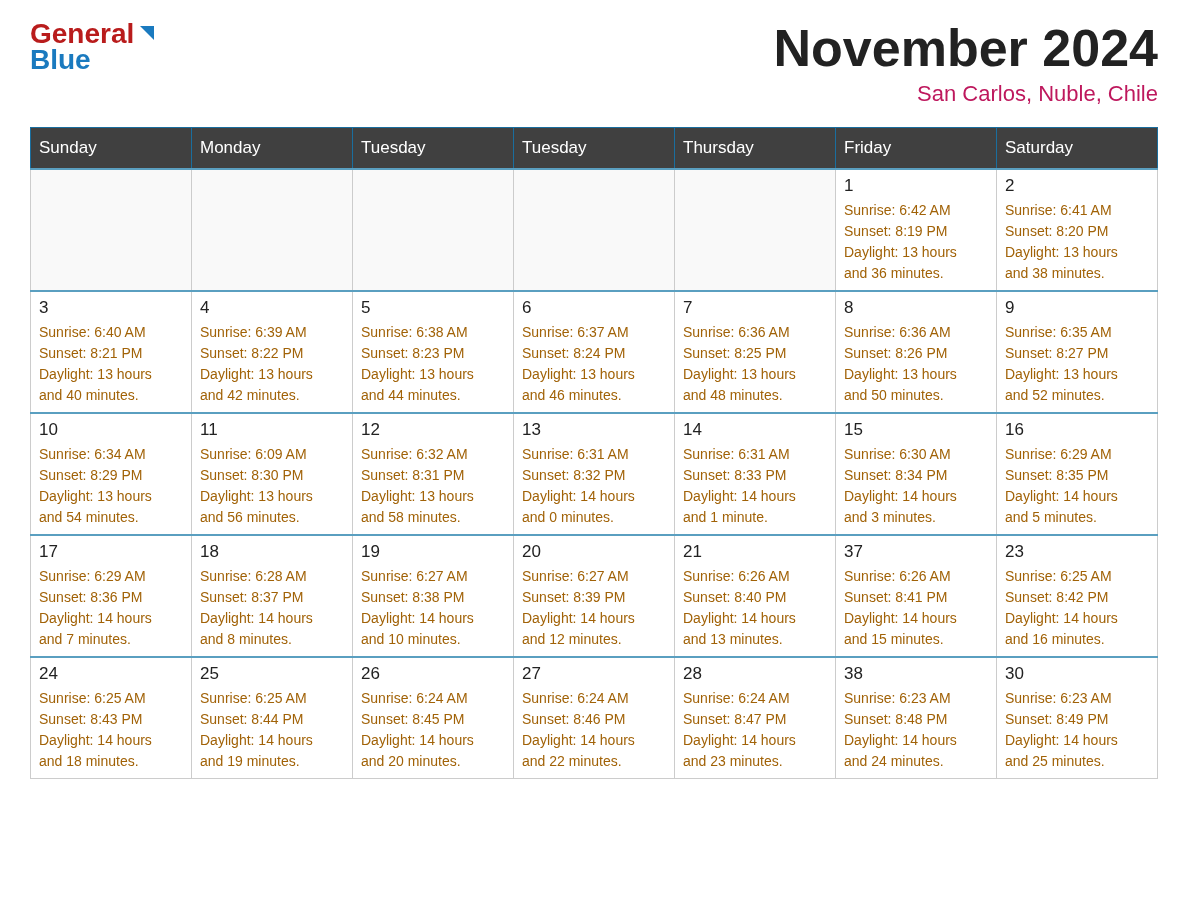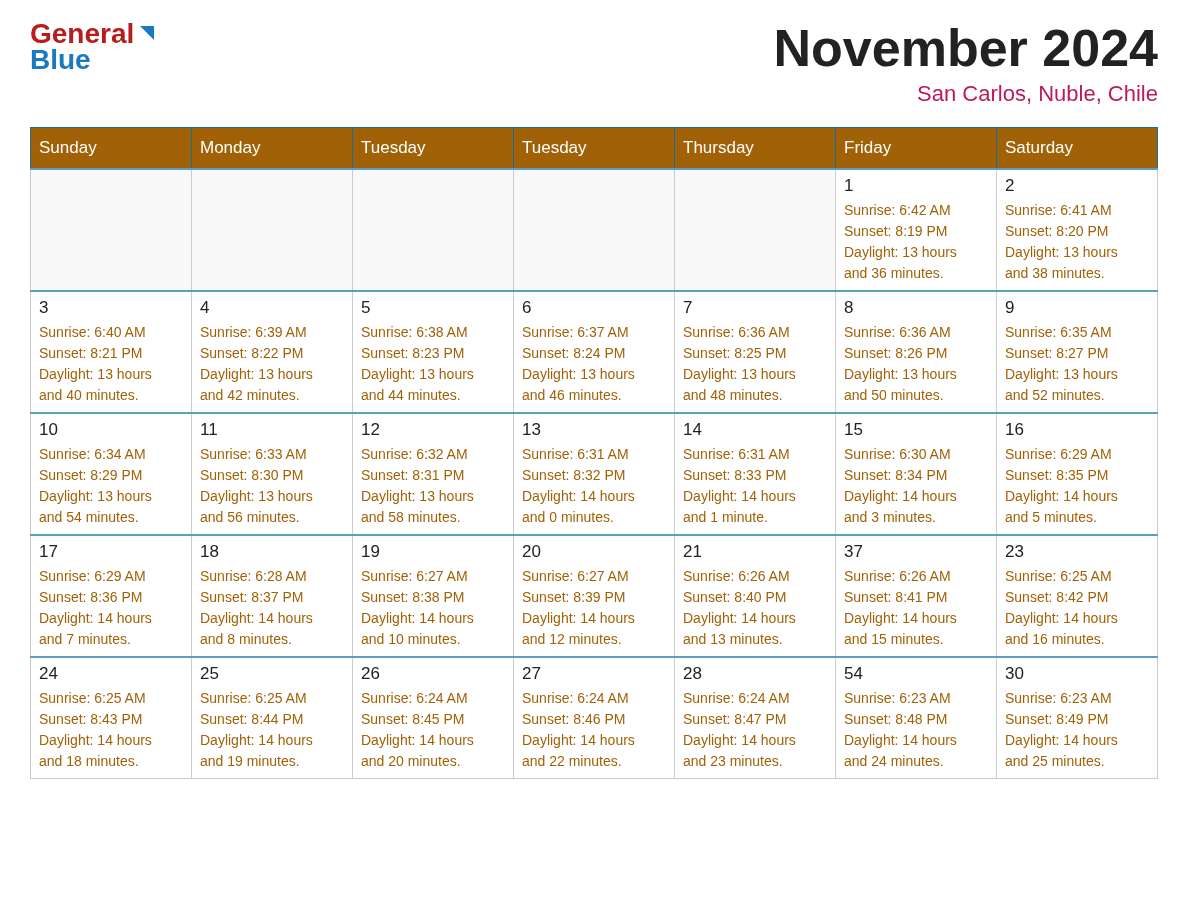--- a/index.html
+++ b/index.html
@@ -54,21 +54,21 @@
       color: #be185d;
       margin-top: 4px;
     }
 
     .calendar {
       width: 100%;
       border-collapse: collapse;
     }
 
     .calendar thead th {
-      background-color: #a16207;
+      background-color: #404040;
       color: #fff;
       font-size: 17px;
       font-weight: normal;
       padding: 10px 8px;
       text-align: left;
       border: 1px solid #1a6e9e;
     }
 
     .calendar tbody td {
       border: 1px solid #ccc;
@@ -213,21 +213,21 @@
       <tr>
         <td>
           <span class="day-number">10</span>
           <div class="day-info" style="white-space: pre-line;">Sunrise: 6:34 AM
 Sunset: 8:29 PM
 Daylight: 13 hours
 and 54 minutes.</div>
         </td>
         <td>
           <span class="day-number">11</span>
-          <div class="day-info" style="white-space: pre-line;">Sunrise: 6:33 AM
+          <div class="day-info" style="white-space: pre-line;">Sunrise: 6:09 AM
 Sunset: 8:30 PM
 Daylight: 13 hours
 and 56 minutes.</div>
         </td>
         <td>
           <span class="day-number">12</span>
           <div class="day-info" style="white-space: pre-line;">Sunrise: 6:32 AM
 Sunset: 8:31 PM
 Daylight: 13 hours
 and 58 minutes.</div>
@@ -342,21 +342,21 @@
 and 22 minutes.</div>
         </td>
         <td>
           <span class="day-number">28</span>
           <div class="day-info" style="white-space: pre-line;">Sunrise: 6:24 AM
 Sunset: 8:47 PM
 Daylight: 14 hours
 and 23 minutes.</div>
         </td>
         <td>
-          <span class="day-number">54</span>
+          <span class="day-number">38</span>
           <div class="day-info" style="white-space: pre-line;">Sunrise: 6:23 AM
 Sunset: 8:48 PM
 Daylight: 14 hours
 and 24 minutes.</div>
         </td>
         <td>
           <span class="day-number">30</span>
           <div class="day-info" style="white-space: pre-line;">Sunrise: 6:23 AM
 Sunset: 8:49 PM
 Daylight: 14 hours

